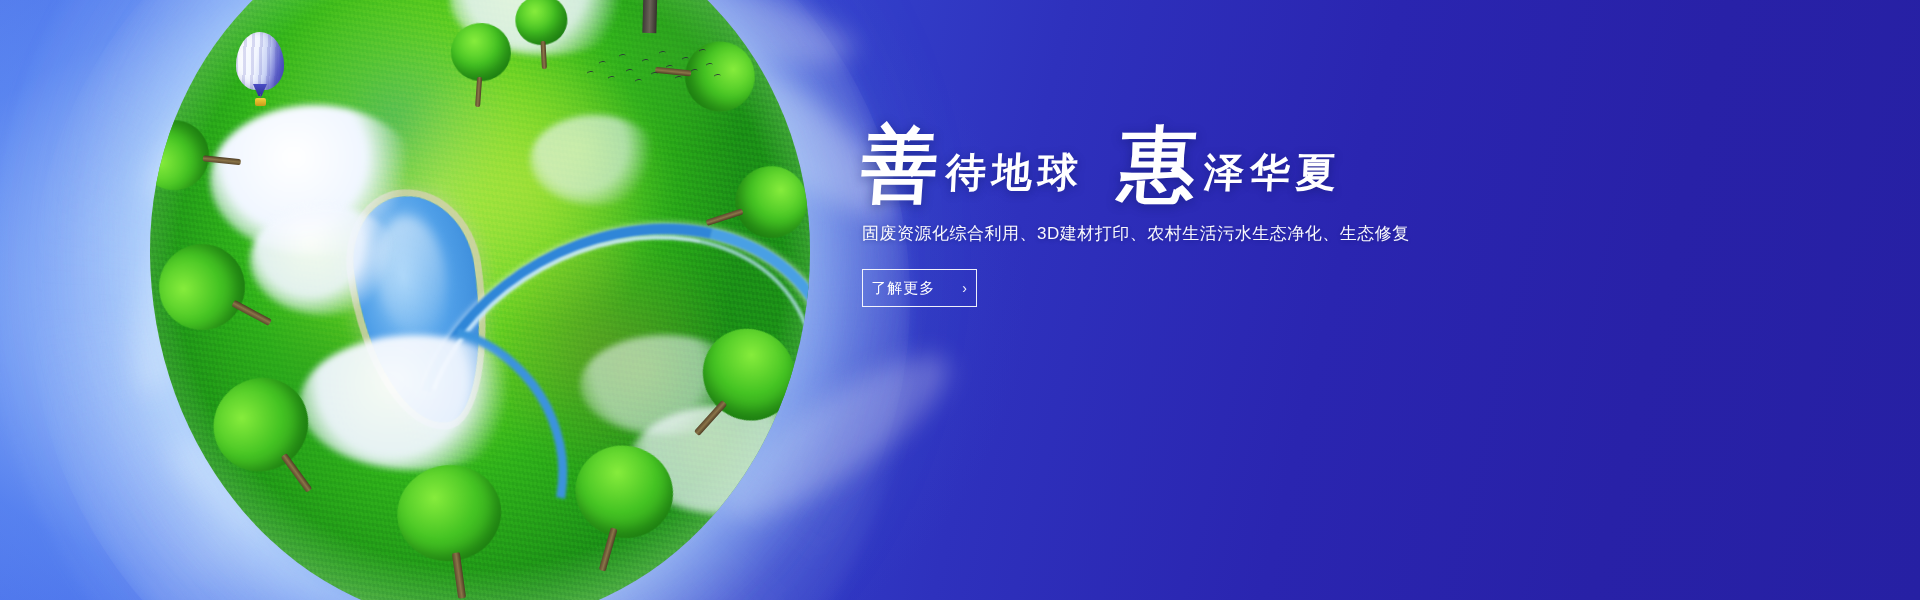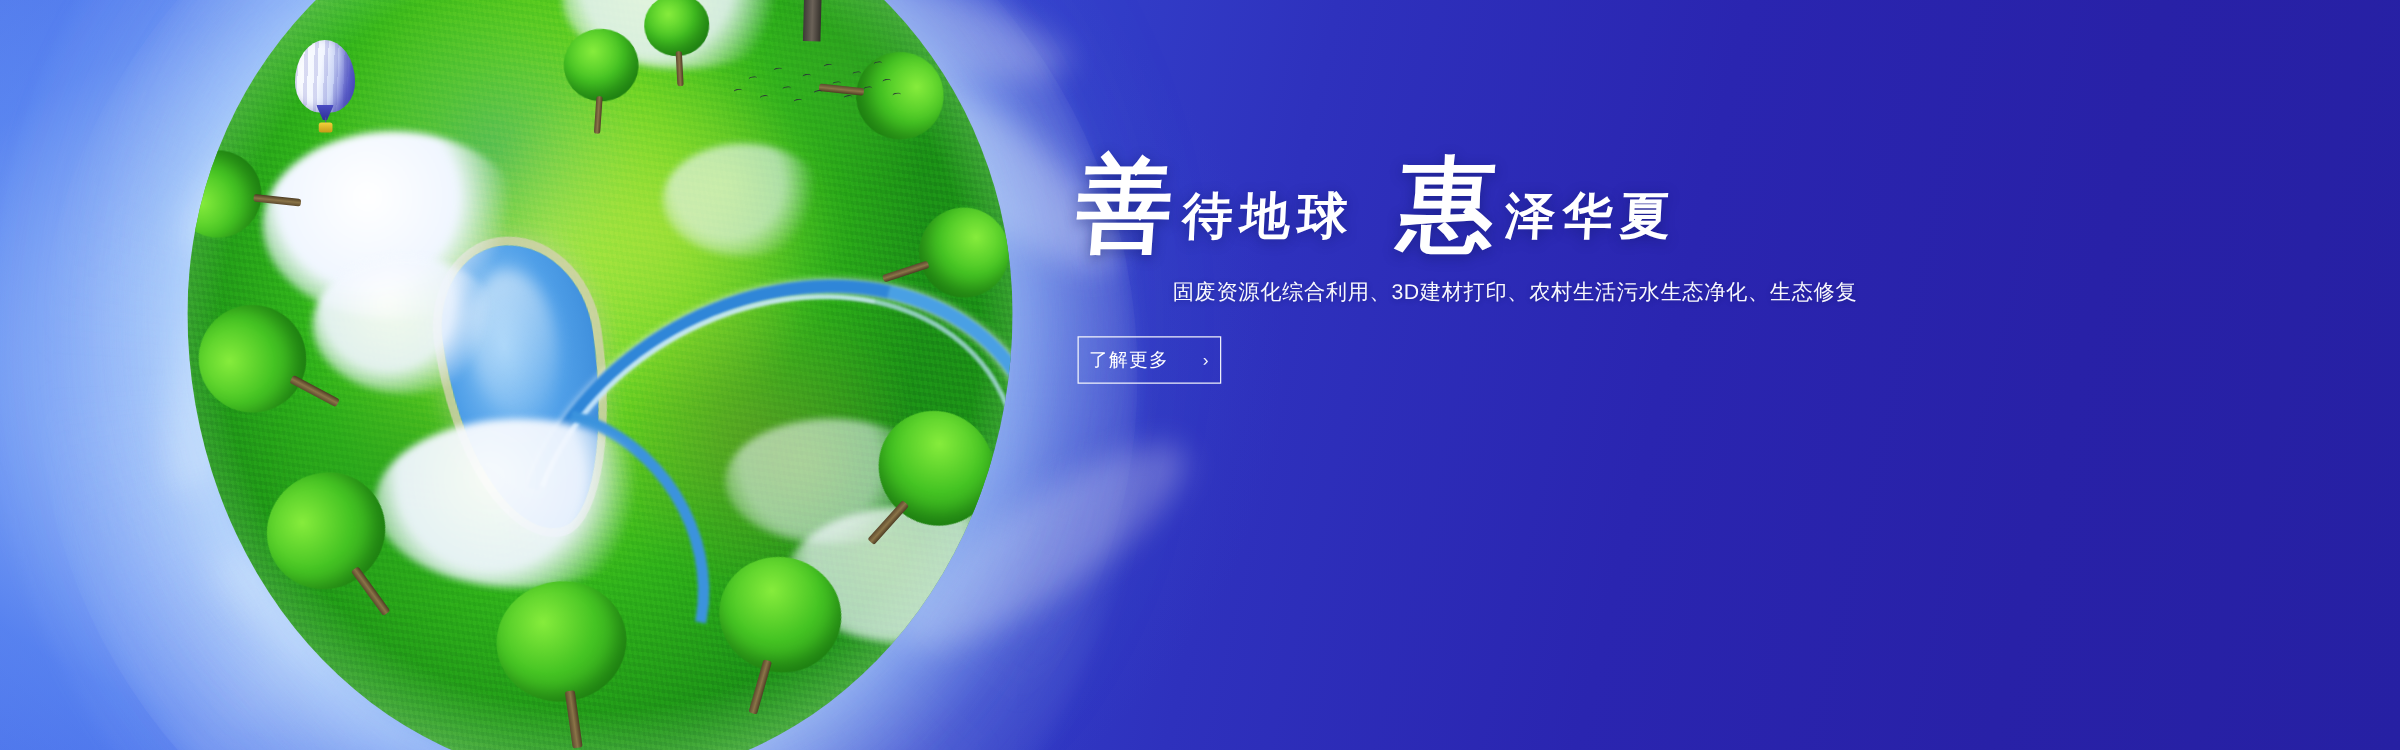--- a/index.html
+++ b/index.html
@@ -230,21 +230,20 @@
     margin-top:22px;
     color:#ffffff;font-size:25px;letter-spacing:9px;
     font-weight:400;white-space:nowrap;
     text-shadow:0 1px 6px rgba(10,20,90,0.40);
   }
   .desc{
     margin-top:22px;
     color:#ffffff;font-size:17px;letter-spacing:0.5px;
     white-space:nowrap;opacity:.97;
     text-shadow:0 1px 5px rgba(10,20,90,0.40);
-    text-align:center;
   }
   .cta{
     margin-top:24px;
     display:inline-flex;align-items:center;justify-content:center;
     width:115px;height:38px;
     border:1px solid rgba(255,255,255,0.92);
     color:#ffffff;font-size:15px;letter-spacing:1px;
     background:transparent;cursor:pointer;
     box-sizing:border-box;
     gap:20px;

